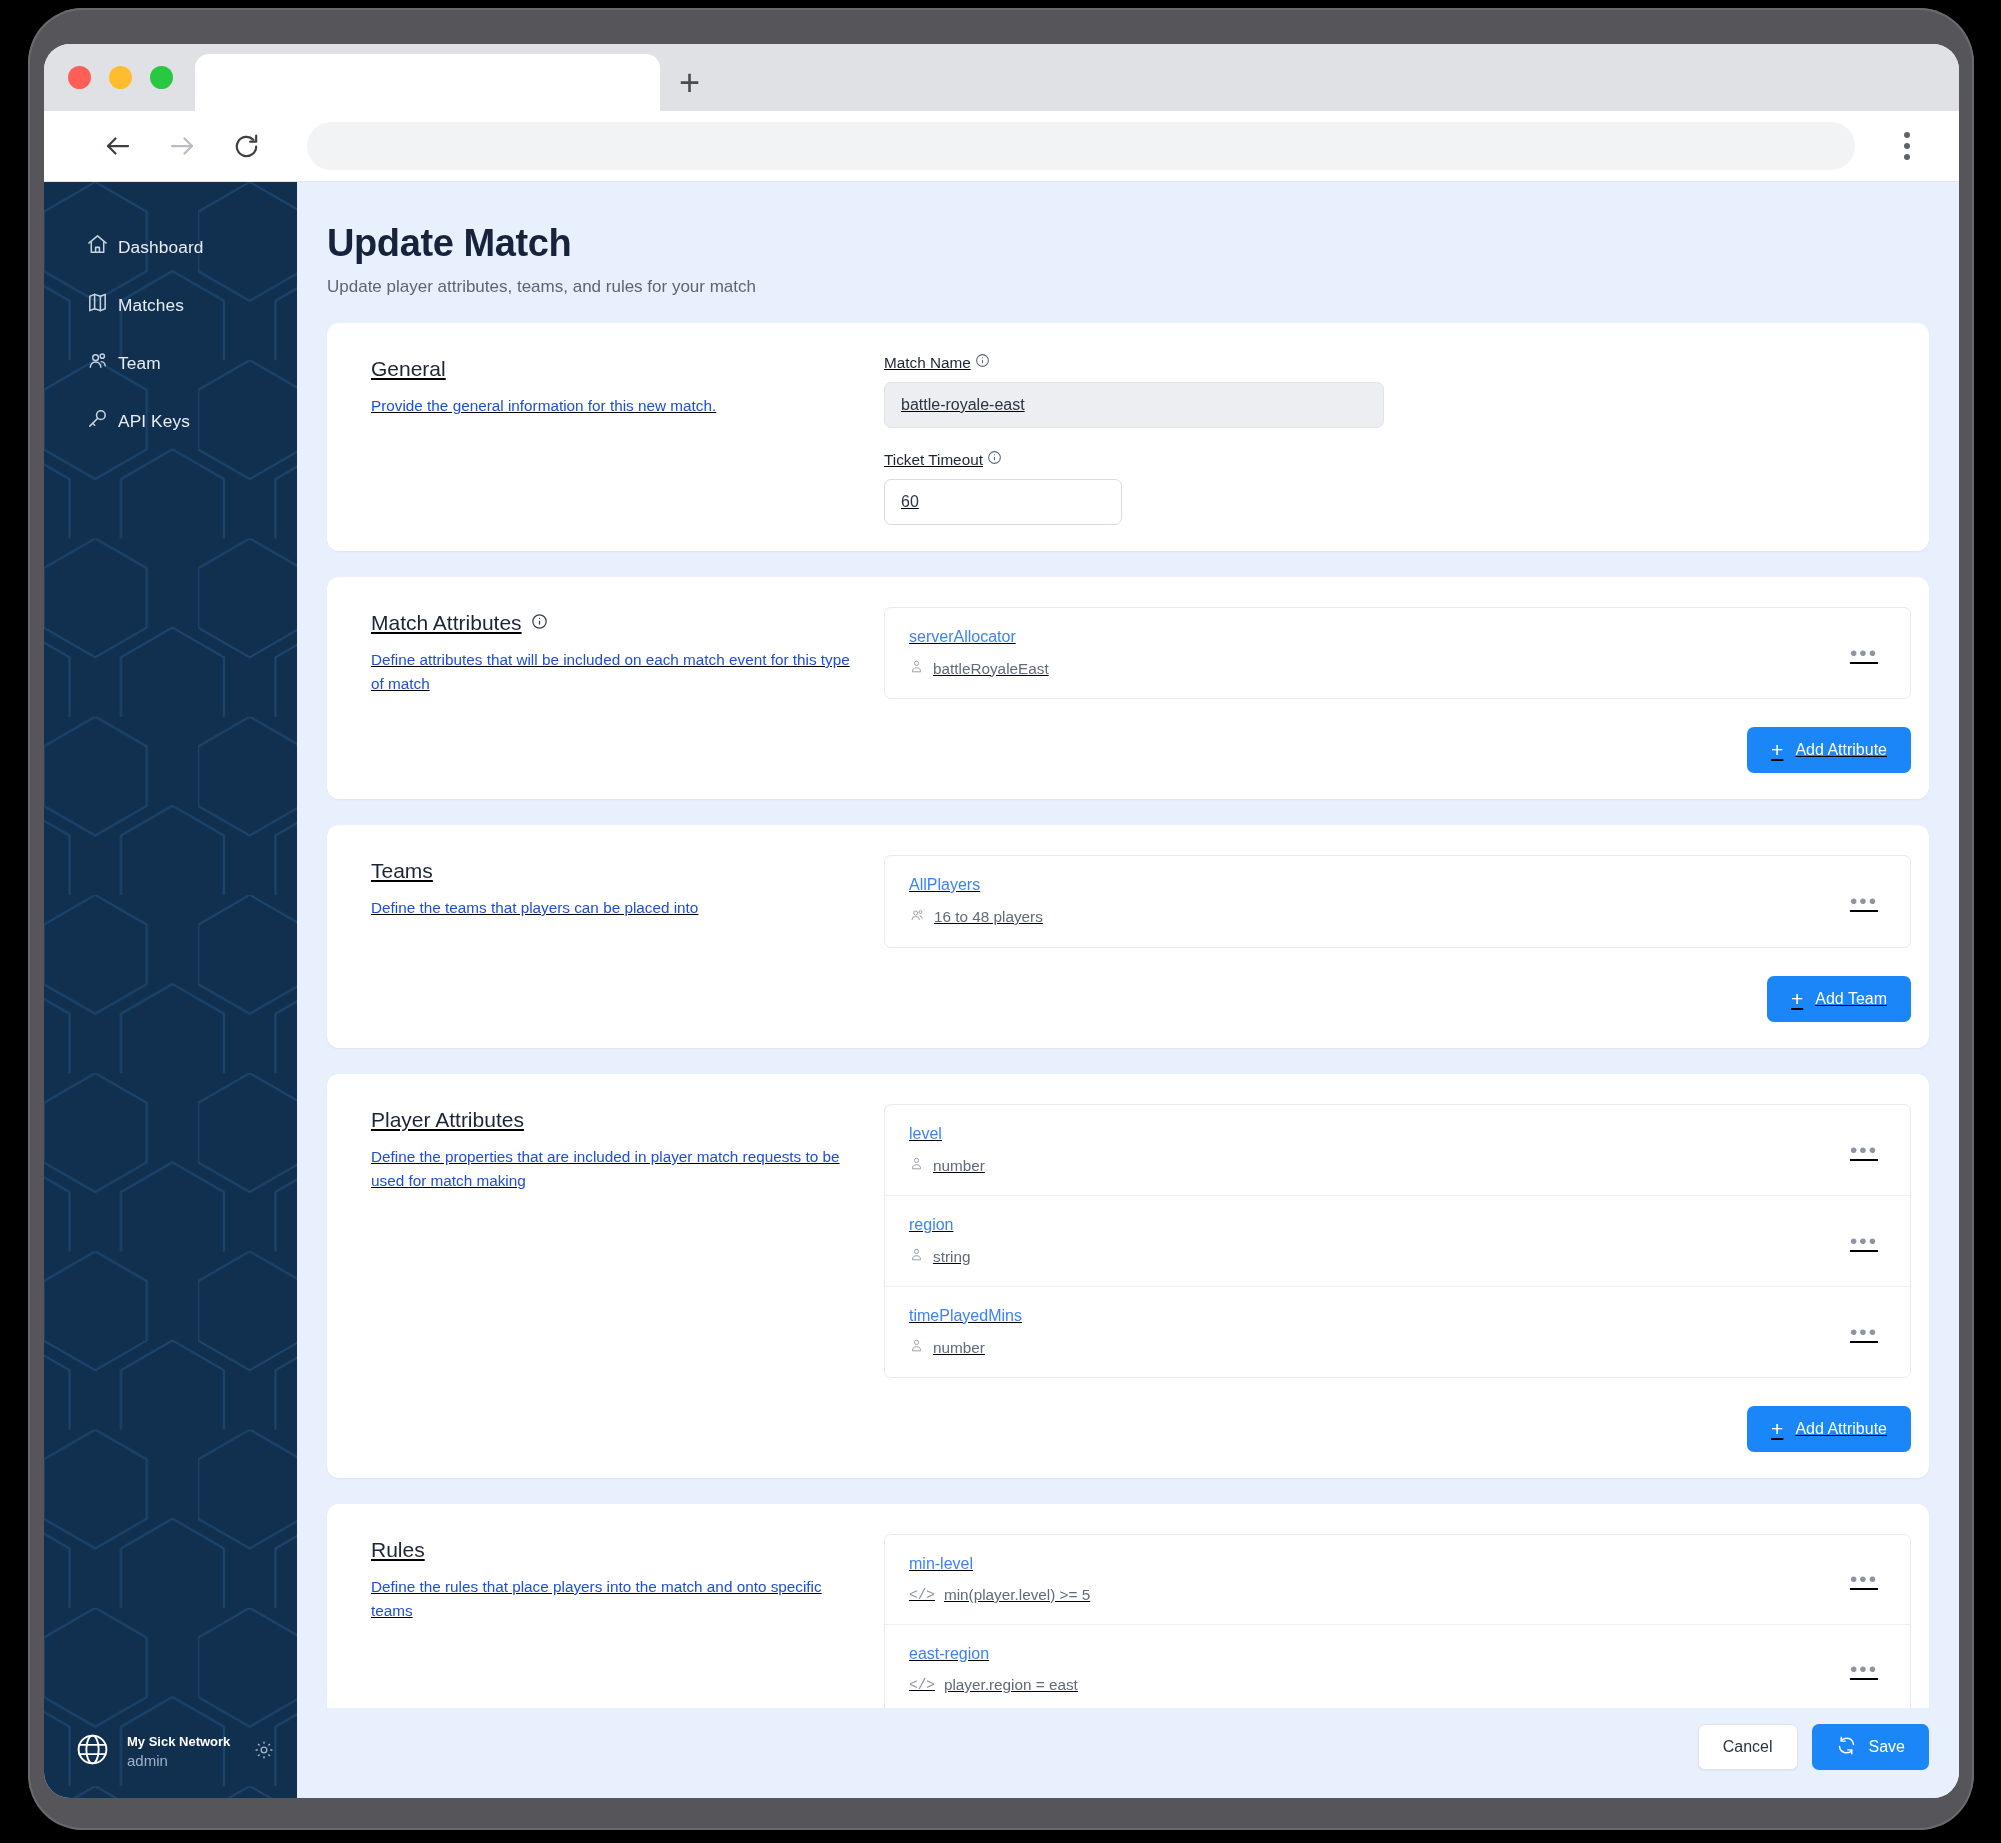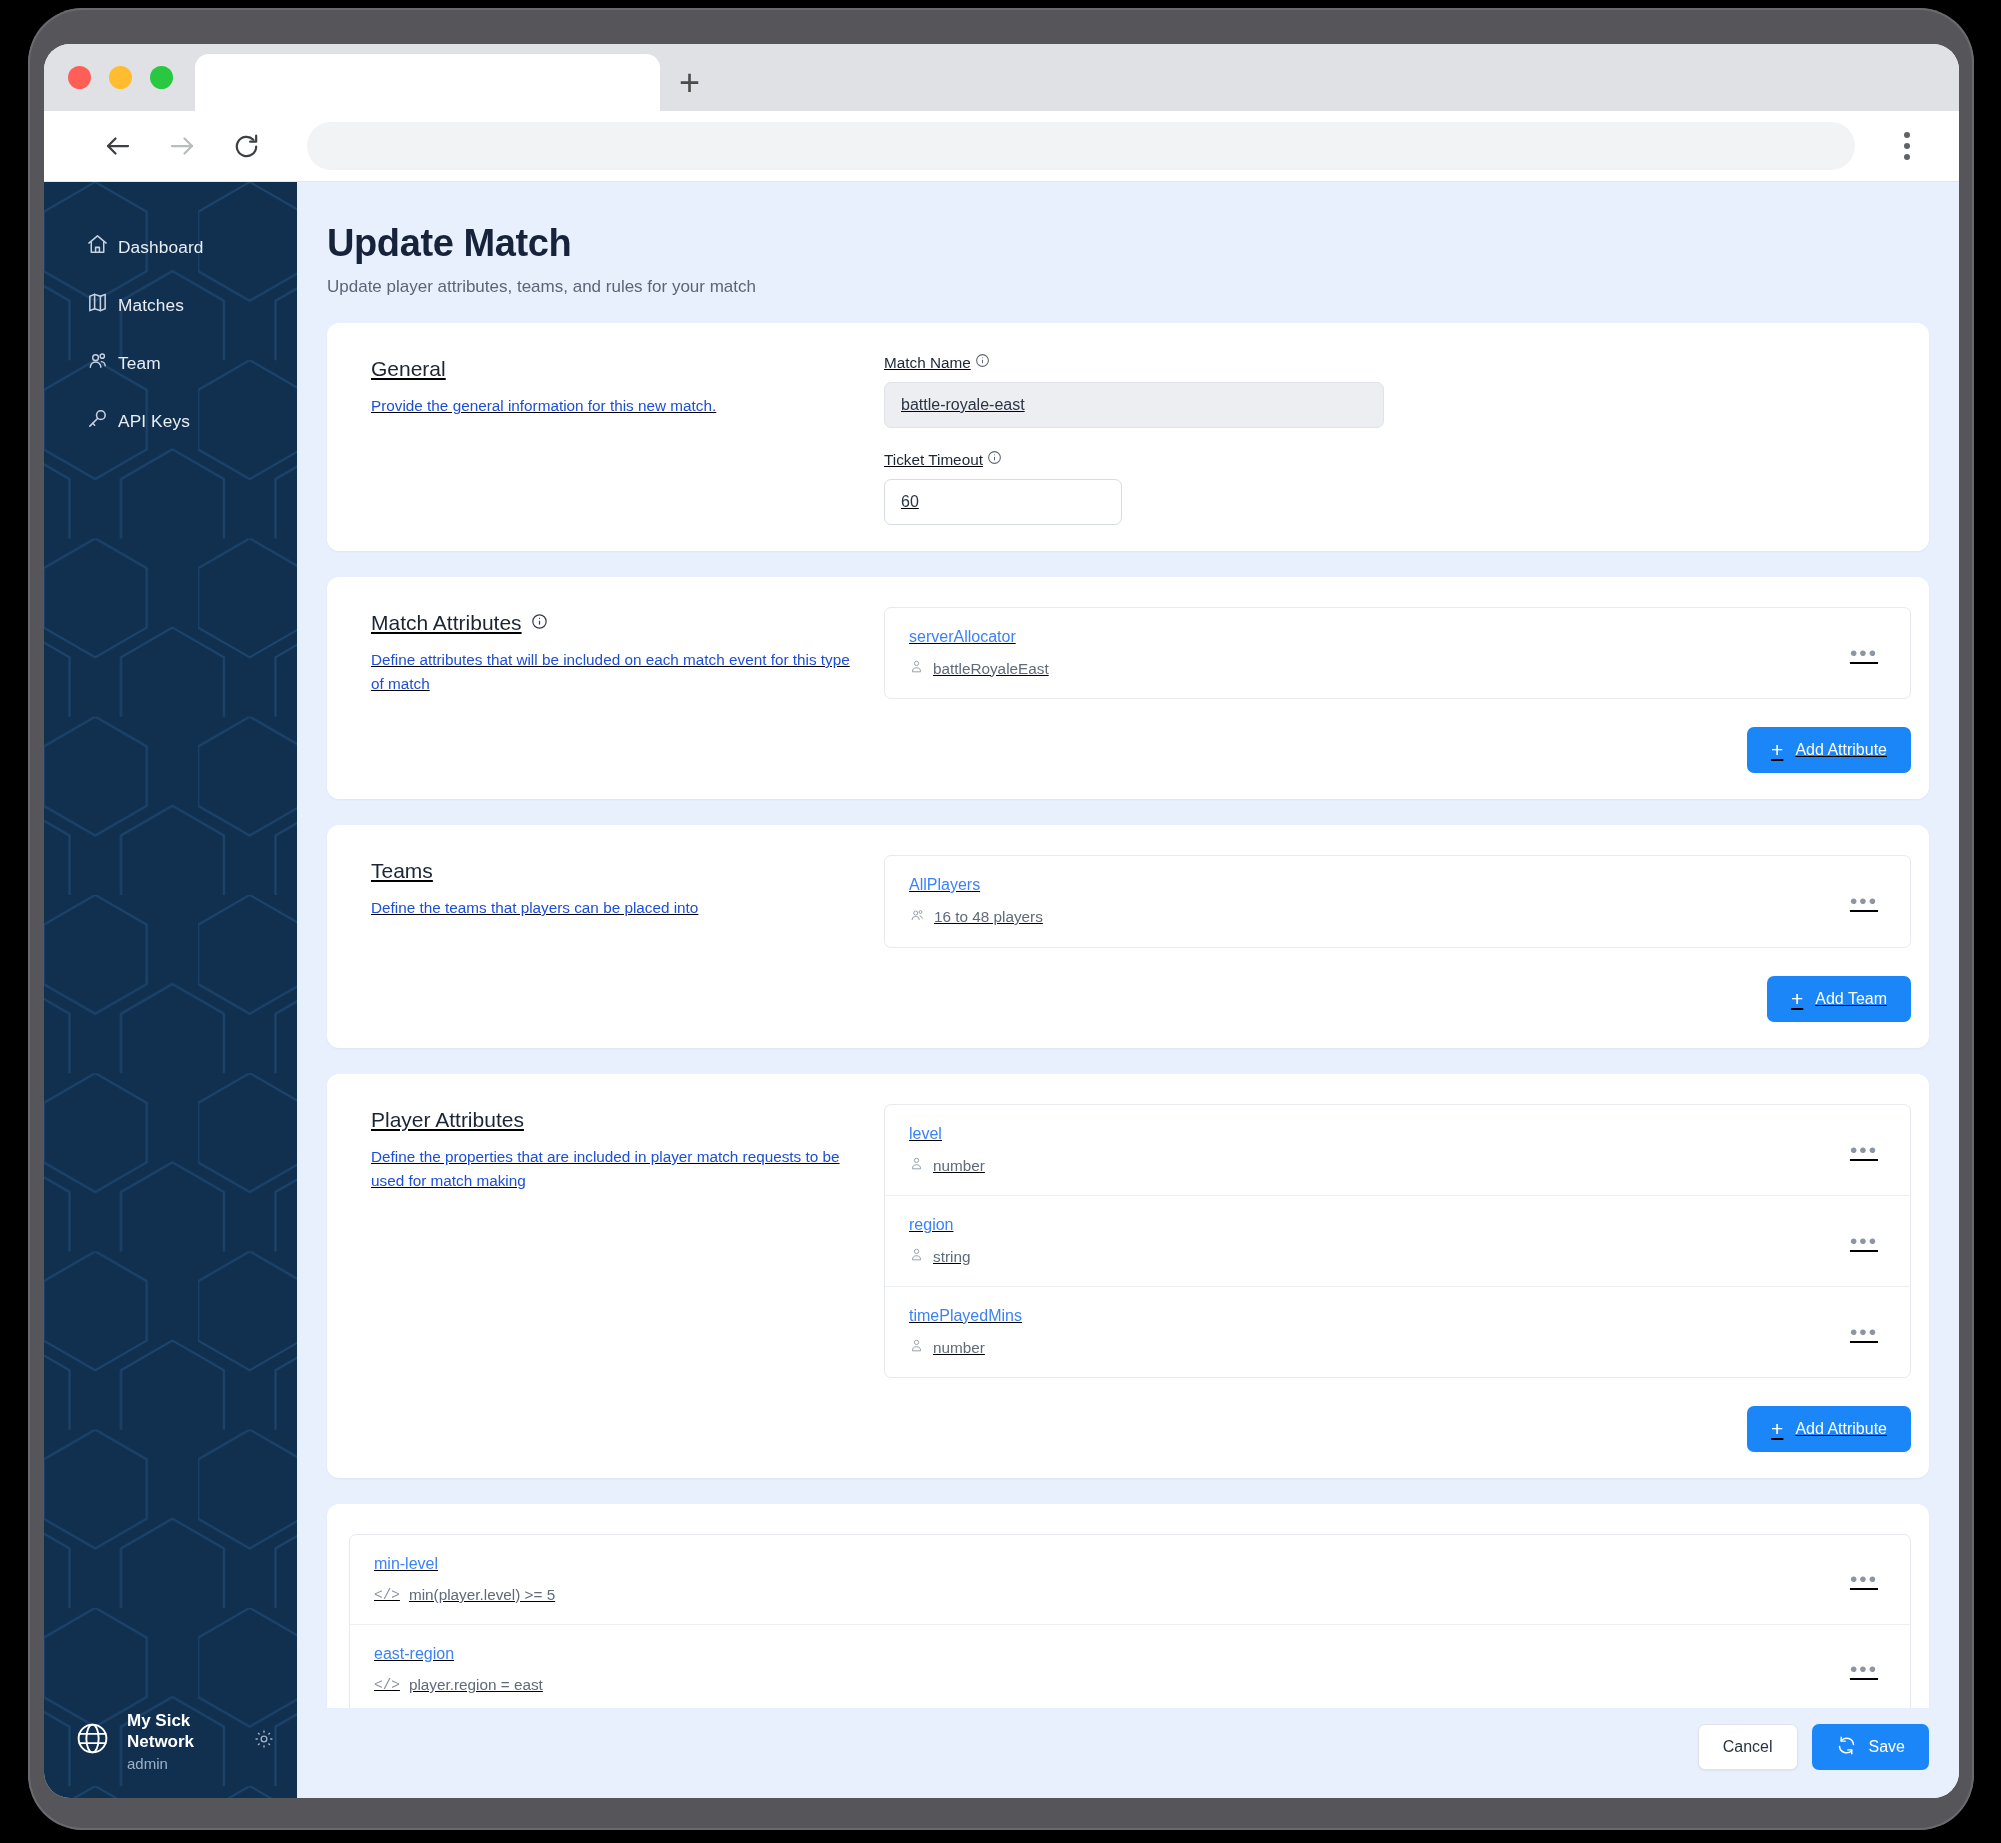--- a/index.html
+++ b/index.html
@@ -113,21 +113,21 @@
   }
   .navitem svg { flex: 0 0 auto; }
   .navitem span { letter-spacing: 0.1px; }
 
   .userbox {
     position: relative; z-index: 2;
     margin-top: auto;
     padding: 18px 22px 26px 30px;
     display: flex; align-items: center; gap: 16px;
   }
-  .userbox .uname { color: #fff; font-size: 17px; font-weight: 600; line-height: 1.28; max-width: 117px; }
+  .userbox .uname { color: #fff; font-size: 13px; font-weight: 600; line-height: 1.28; max-width: 117px; }
   .urole { color: #9eb1c6; font-size: 15px; margin-top: 2px; }
   .gear { margin-left: auto; cursor: pointer; }
 
   
   #main {
     flex: 1;
     background: #e8f0fd;
     overflow: hidden;
     display: flex;
     flex-direction: column;
@@ -540,20 +540,24 @@
               <div class="row-actions">
                 <button class="btn btn-primary">
                   <span class="btn-plus">+</span>
                   <span>Add Attribute</span>
                 </button>
               </div>
             </div>
           </div>
 
           <div class="card">
+            <div class="card-left">
+              <div class="card-title">Rules</div>
+              <div class="card-desc">Define the rules that place players into the match and onto specific teams</div>
+            </div>
             <div class="card-right">
               <div class="entity-list">
 
                 <div class="entity-row">
                   <div class="entity-main">
                     <div class="entity-name">min-level</div>
                     <div class="entity-meta">
                       <span class="code">&lt;/&gt;</span>
                       <span>min(player.level) &gt;= 5</span>
                     </div>

